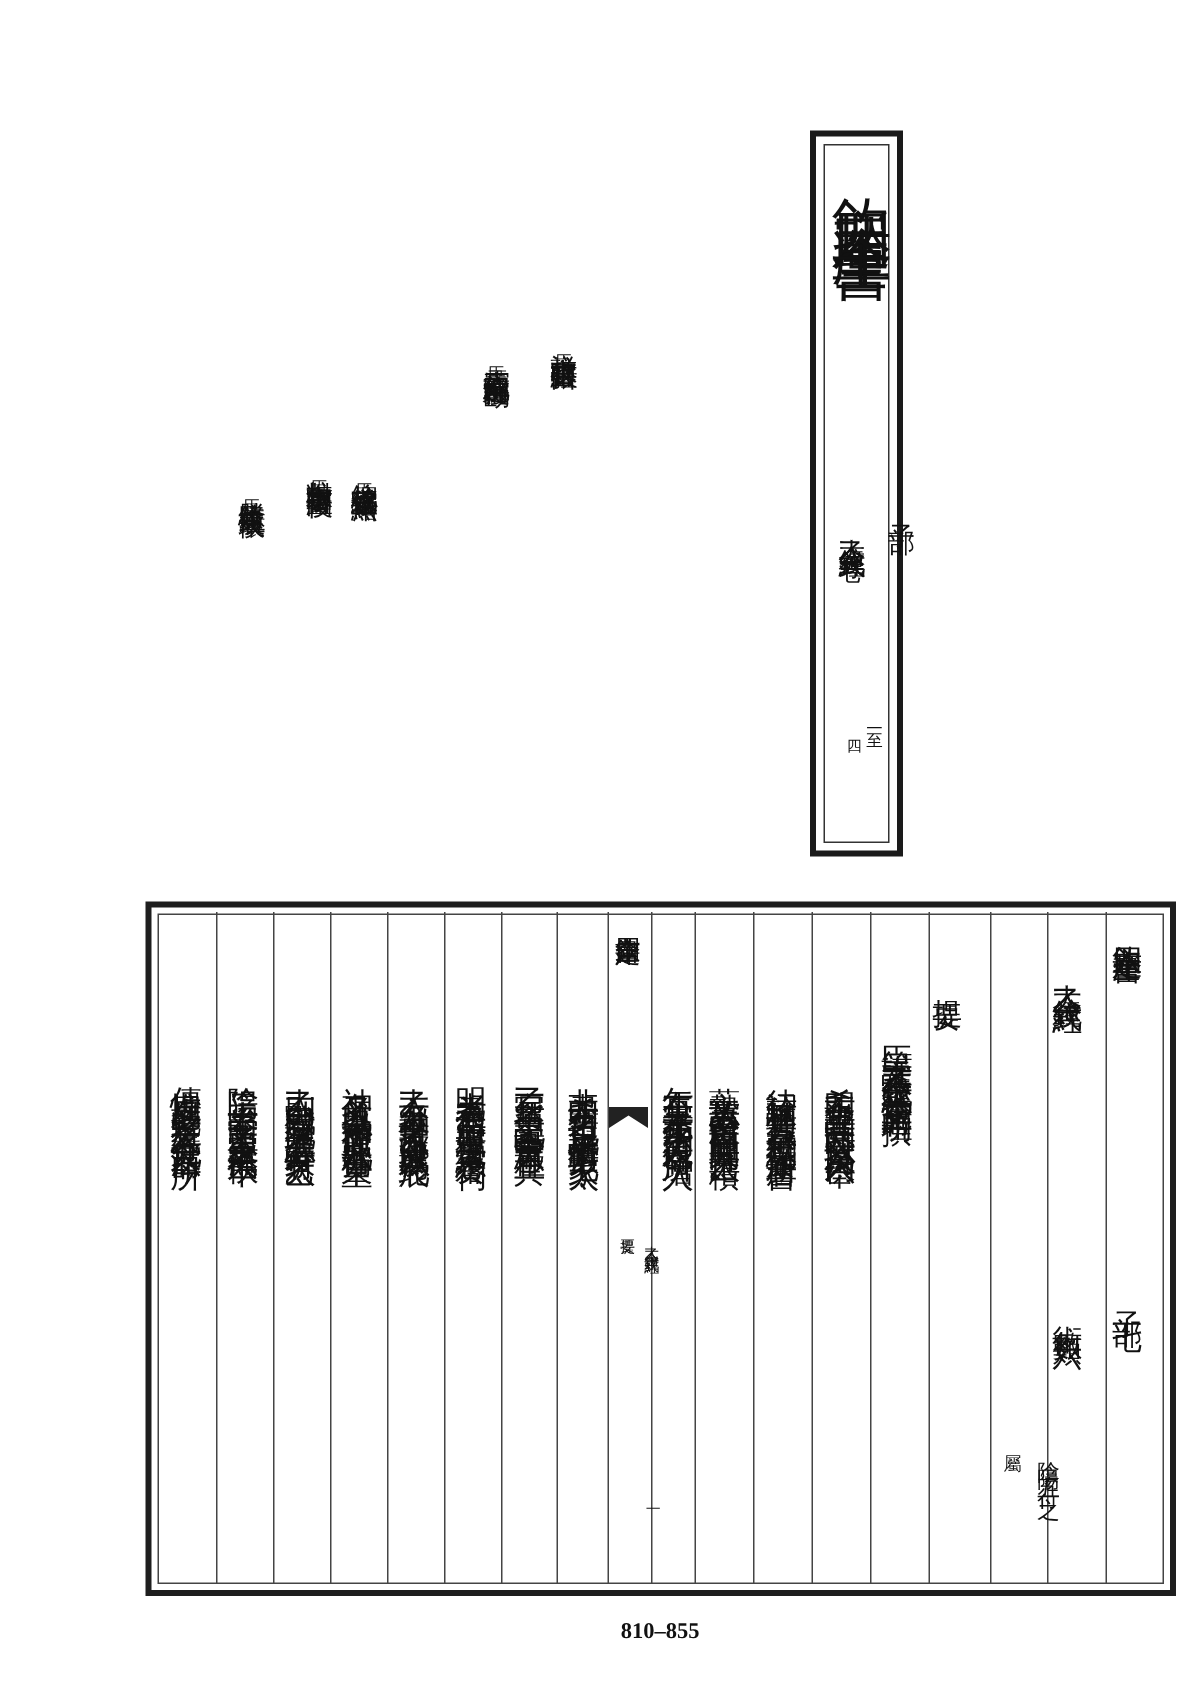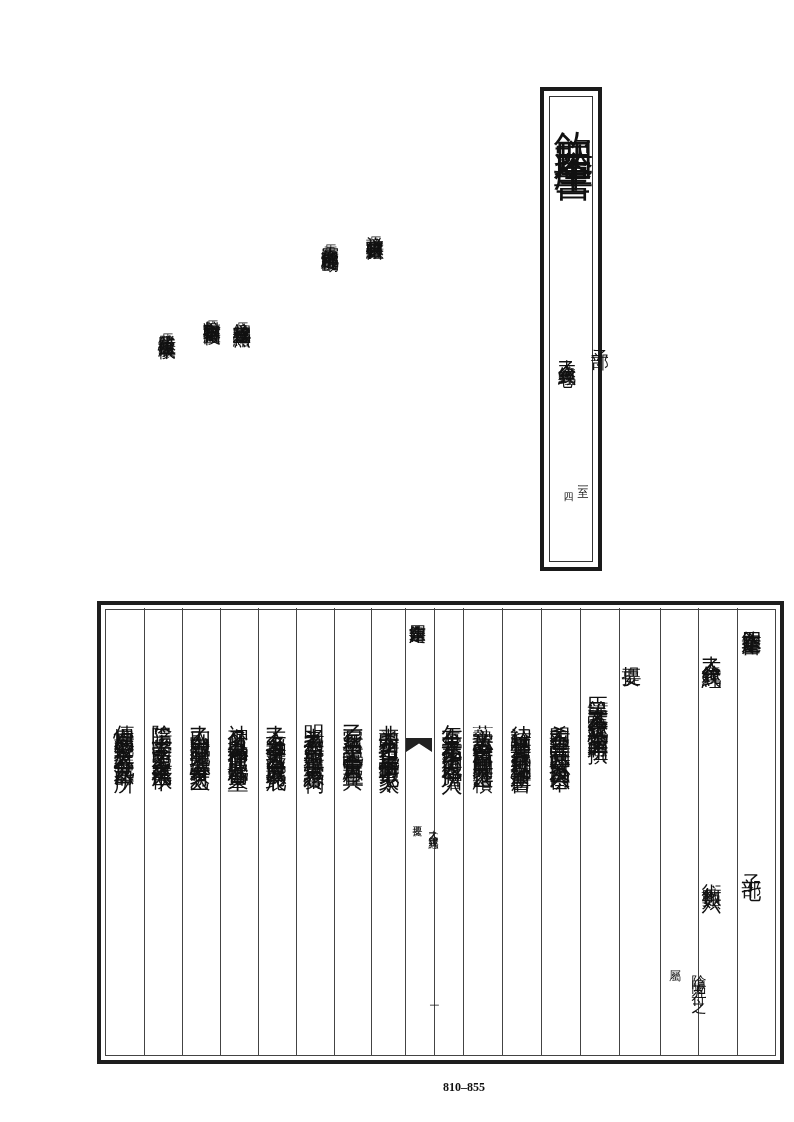--- a/index.html
+++ b/index.html
@@ -58,22 +58,22 @@
                         line-height: 19px; }
   .fish-tail { position: absolute; left: 406px; top: 738px; width: 26px; height: 14px;
                background: #222; clip-path: polygon(0 0,100% 0,100% 100%,50% 40%,0 100%); }
   .center-strip-book { position: absolute; left: 427px; top: 822px; font-size: 10px;
                        line-height: 12px; letter-spacing: 2px; }
   .center-strip-tiyao { position: absolute; left: 411px; top: 818px; font-size: 10px;
                         line-height: 12px; }
   .center-strip-page { position: absolute; left: 427px; top: 1000px; font-size: 10px; }
 
   .page-number { position: absolute; left: 395px; top: 1080px; width: 90px;
-                 font-family: "Liberation Serif", serif; font-size: 12px; font-weight: bold;
-                 text-align: right; }
+                 font-family: "Liberation Serif", serif; font-size: 15px; font-weight: bold;
+                 text-align: center; }
 </style>
 </head>
 <body>
 
 <div class="title-box">
   <div class="title-box-inner"></div>
 </div>
 <div class="title-main vt">欽定四庫全書</div>
 <div class="title-section vt">子部</div>
 <div class="title-book vt">太乙金鏡式經卷</div>

